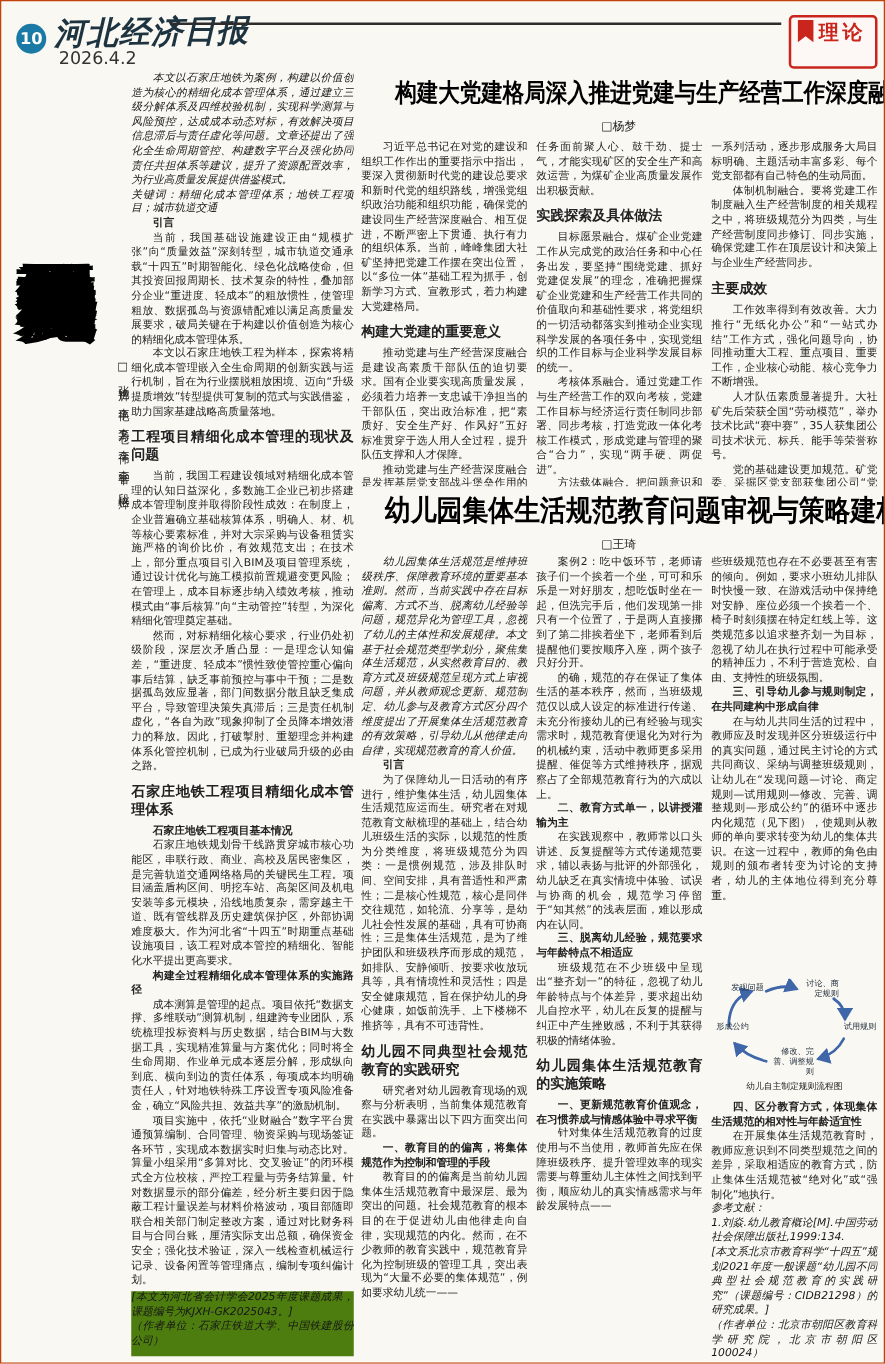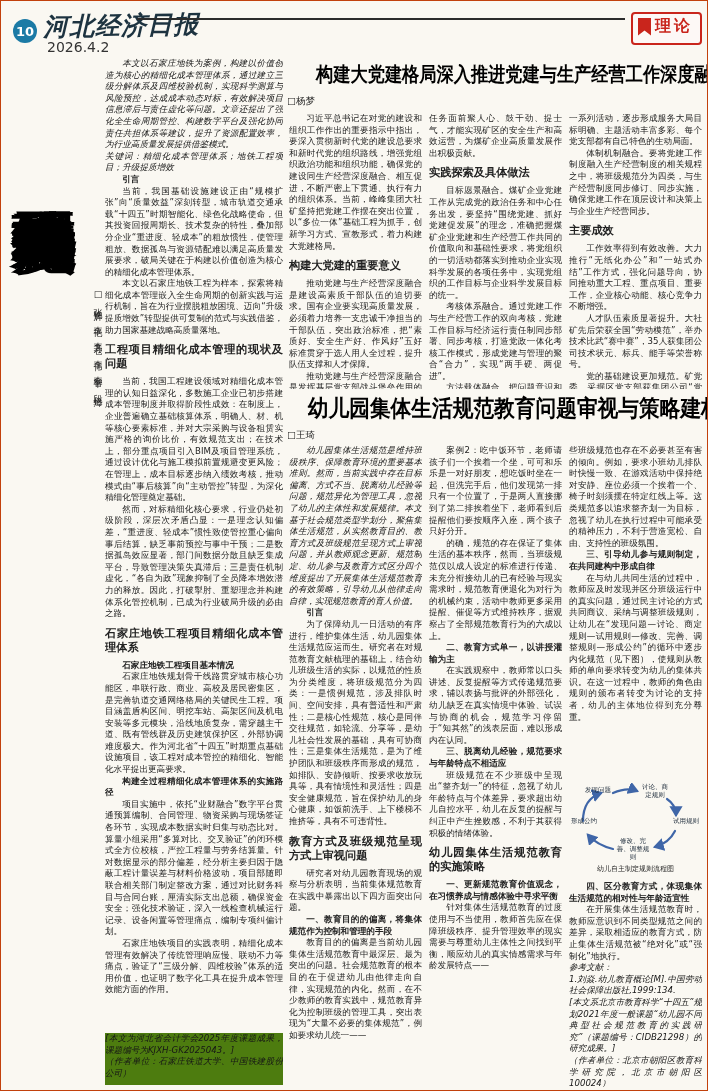--- a/index.html
+++ b/index.html
@@ -7,22 +7,22 @@
   body{font-family:"DejaVu Sans","Liberation Sans",sans-serif;background:#e7e5e0;color:#1c1c1c}
   .page{position:relative;width:708px;height:1091px;background:#faf8f2;border:1px solid #c2410c;overflow:hidden}
 
   
   .pagenum{position:absolute;left:12px;top:18px;width:24px;height:24px;border-radius:50%;
     background:#1b7aa5;color:#fff;font-weight:bold;font-size:13px;display:flex;align-items:center;justify-content:center}
   .masthead{position:absolute;left:42px;top:8px;font-family:"DejaVu Serif","Liberation Serif",serif;
     font-size:25px;font-weight:bold;font-style:italic;color:#1d3340;letter-spacing:1px;transform:rotate(-1deg)}
   .date{position:absolute;left:46px;top:38px;font-size:14px;color:#333}
   .hrule{position:absolute;left:136px;top:17px;width:488px;height:2px;background:#2c2c2c}
-  .section-badge{position:absolute;left:630px;top:11px;display:flex;align-items:center;gap:4px;
-    border:2px solid #c9251c;border-radius:4px;padding:2px 7px 6px 5px;background:#fdf8f6}
+  .section-badge{position:absolute;left:630px;top:11px;display:flex;gap:4px;
+    border:2px solid #c9251c;border-radius:4px;padding:2px 7px 16px 5px;background:#fdf8f6}
   .bookmark{width:13px;height:18px;background:#c9251c;
     clip-path:polygon(0 0,100% 0,100% 100%,50% 72%,0 100%)}
   .section-badge span{color:#c9251c;font-weight:bold;font-size:16px;letter-spacing:3px}
 
   
   .vtitle{position:absolute;left:12px;top:174px;height:908px;writing-mode:vertical-rl;text-orientation:upright;
     font-size:44px;font-weight:900;letter-spacing:1px;color:#000;transform:scaleX(1.45);transform-origin:left center;
     line-height:1}
   .vauthors{position:absolute;left:90px;top:288px;height:190px;writing-mode:vertical-rl;text-orientation:upright;
     font-size:9px;letter-spacing:2px;color:#222}
@@ -33,56 +33,57 @@
   .col p.noind{text-indent:0}
   .col p.kai{font-style:italic;color:#161616}
   .col p.runh{font-weight:bold}
   .col p.h1s{font-weight:bold;font-size:11.2px;line-height:14px;text-indent:0;margin:7px 0 5px}
   .footerblk{background:#4d7c0f}
 
   
   .headline{position:absolute;font-weight:900;color:#000;text-align:center;white-space:nowrap}
   .party-headline{left:286px;top:60px;width:416px;font-size:20px;transform:scaleX(0.86);transform-origin:center}
   .kids-headline{left:286px;top:392px;width:416px;font-size:23px;transform:scaleX(0.9);transform-origin:center}
-  .byline{position:absolute;width:416px;left:286px;font-size:9.5px;color:#222}
+  .byline{position:absolute;width:416px;left:286px;text-align:center;font-size:9.5px;color:#222}
 
   
   .diagram{position:absolute;left:568px;top:782px;width:133px;height:94px}
-  .dnode{position:absolute;font-size:6.5px;line-height:8px;color:#1d2b3a;text-align:center}
+  .dnode{position:absolute;font-size:6.5px;line-height:8px;color:#1d2b3a;text-align:right}
   .dcaption{position:absolute;left:0;top:81px;width:133px;text-align:center;font-size:7px;color:#222}
 </style>
 </head>
 <body>
 
 <div class="page">
 
   <div class="pagenum">10</div>
   <div class="masthead">河北经济日报</div>
   <div class="date">2026.4.2</div>
   <div class="hrule"></div>
   <div class="section-badge">
     <div class="bookmark"></div>
     <span>理论</span>
   </div>
 
   <div class="vtitle">地铁工程项目精细化成本管理体系构建与实施</div>
   <div class="vauthors">□张艳辉 李艳 李乃仓 李伟 李智平 段培烨</div>
   <div class="col" style="left:104px;top:57px;width:178px;height:973px">
       <p class="kai">本文以石家庄地铁为案例，构建以价值创造为核心的精细化成本管理体系，通过建立三级分解体系及四维校验机制，实现科学测算与风险预控，达成成本动态对标，有效解决项目信息滞后与责任虚化等问题。文章还提出了强化全生命周期管控、构建数字平台及强化协同责任共担体系等建议，提升了资源配置效率，为行业高质量发展提供借鉴模式。</p>
-      <p class="kai noind">关键词：精细化成本管理体系；地铁工程项目；升级提质增效</p>
+      <p class="kai noind">关键词：精细化成本管理体系；地铁工程项目；城市轨道交通</p>
       <p class="runh">引言</p>
       <p>当前，我国基础设施建设正由“规模扩张”向“质量效益”深刻转型，城市轨道交通承载“十四五”时期智能化、绿色化战略使命，但其投资回报周期长、技术复杂的特性，叠加部分企业“重进度、轻成本”的粗放惯性，使管理粗放、数据孤岛与资源错配难以满足高质量发展要求，破局关键在于构建以价值创造为核心的精细化成本管理体系。</p>
       <p>本文以石家庄地铁工程为样本，探索将精细化成本管理嵌入全生命周期的创新实践与运行机制，旨在为行业摆脱粗放困境、迈向“升级提质增效”转型提供可复制的范式与实践借鉴，助力国家基建战略高质量落地。</p>
       <p class="h1s">工程项目精细化成本管理的现状及问题</p>
       <p>当前，我国工程建设领域对精细化成本管理的认知日益深化，多数施工企业已初步搭建成本管理制度并取得阶段性成效：在制度上，企业普遍确立基础核算体系，明确人、材、机等核心要素标准，并对大宗采购与设备租赁实施严格的询价比价，有效规范支出；在技术上，部分重点项目引入BIM及项目管理系统，通过设计优化与施工模拟前置规避变更风险；在管理上，成本目标逐步纳入绩效考核，推动模式由“事后核算”向“主动管控”转型，为深化精细化管理奠定基础。</p>
       <p>然而，对标精细化核心要求，行业仍处初级阶段，深层次矛盾凸显：一是理念认知偏差，“重进度、轻成本”惯性致使管控重心偏向事后结算，缺乏事前预控与事中干预；二是数据孤岛效应显著，部门间数据分散且缺乏集成平台，导致管理决策失真滞后；三是责任机制虚化，“各自为政”现象抑制了全员降本增效潜力的释放。因此，打破掣肘、重塑理念并构建体系化管控机制，已成为行业破局升级的必由之路。</p>
       <p class="h1s">石家庄地铁工程项目精细化成本管理体系</p>
       <p class="runh">石家庄地铁工程项目基本情况</p>
       <p>石家庄地铁规划骨干线路贯穿城市核心功能区，串联行政、商业、高校及居民密集区，是完善轨道交通网络格局的关键民生工程。项目涵盖盾构区间、明挖车站、高架区间及机电安装等多元模块，沿线地质复杂，需穿越主干道、既有管线群及历史建筑保护区，外部协调难度极大。作为河北省“十四五”时期重点基础设施项目，该工程对成本管控的精细化、智能化水平提出更高要求。</p>
       <p class="runh">构建全过程精细化成本管理体系的实施路径</p>
+      <p>成本测算是管理的起点。项目依托“数据支撑、多维联动”测算机制，组建跨专业团队，系统梳理投标资料与历史数据，结合BIM与大数据工具，实现精准算量与方案优化；同时将全生命周期、作业单元成本逐层分解，形成纵向到底、横向到边的责任体系，每项成本均明确责任人，针对地铁特殊工序设置专项风险准备金，确立“风险共担、效益共享”的激励机制。</p>
       <p>项目实施中，依托“业财融合”数字平台贯通预算编制、合同管理、物资采购与现场签证各环节，实现成本数据实时归集与动态比对。算量小组采用“多算对比、交叉验证”的闭环模式全方位校核，严控工程量与劳务结算量。针对数据显示的部分偏差，经分析主要归因于隐蔽工程计量误差与材料价格波动，项目部随即联合相关部门制定整改方案，通过对比财务科目与合同台账，厘清实际支出总额，确保资金安全；强化技术验证，深入一线检查机械运行记录、设备闲置等管理痛点，编制专项纠偏计划。</p>
       <p>石家庄地铁项目的实践表明，精细化成本管理有效解决了传统管理响应慢、联动不力等痛点，验证了“三级分解、四维校验”体系的适用价值，也证明了数字化工具在提升成本管理效能方面的作用。</p>
     </div>
   <div class="col footerblk" style="left:104px;top:1032px;width:178px;height:52px">
       <p class="kai noind">[本文为河北省会计学会2025年度课题成果，课题编号为KJXH-GK2025043。]</p>
       <p class="kai noind">（作者单位：石家庄铁道大学、中国铁建股份公司）</p>
     </div>
 
   <div class="headline party-headline">构建大党建格局深入推进党建与生产经营工作深度融合</div>
   <div class="byline" style="top:94px">□杨梦</div>
@@ -107,21 +108,21 @@
       <p>人才队伍素质显著提升。大社矿先后荣获全国“劳动模范”，举办技术比武“赛中赛”，35人获集团公司技术状元、标兵、能手等荣誉称号。</p>
       <p>党的基础建设更加规范。矿党委、采掘区党支部获集团公司“党建工作优胜矿”荣誉称号，深化“六星两化”党支部建设，基层党支部基础建设更加规范。</p>
     </div>
 
   <div class="headline kids-headline">幼儿园集体生活规范教育问题审视与策略建构</div>
   <div class="byline" style="top:428px">□王琦</div>
   <div class="col" style="left:288px;top:444px;width:133px;height:642px">
       <p class="kai">幼儿园集体生活规范是维持班级秩序、保障教育环境的重要基本准则。然而，当前实践中存在目标偏离、方式不当、脱离幼儿经验等问题，规范异化为管理工具，忽视了幼儿的主体性和发展规律。本文基于社会规范类型学划分，聚焦集体生活规范，从实然教育目的、教育方式及班级规范呈现方式上审视问题，并从教师观念更新、规范制定、幼儿参与及教育方式区分四个维度提出了开展集体生活规范教育的有效策略，引导幼儿从他律走向自律，实现规范教育的育人价值。</p>
       <p class="runh">引言</p>
       <p>为了保障幼儿一日活动的有序进行，维护集体生活，幼儿园集体生活规范应运而生。研究者在对规范教育文献梳理的基础上，结合幼儿班级生活的实际，以规范的性质为分类维度，将班级规范分为四类：一是惯例规范，涉及排队时间、空间安排，具有普适性和严肃性；二是核心性规范，核心是同伴交往规范，如轮流、分享等，是幼儿社会性发展的基础，具有可协商性；三是集体生活规范，是为了维护团队和班级秩序而形成的规范，如排队、安静倾听、按要求收放玩具等，具有情境性和灵活性；四是安全健康规范，旨在保护幼儿的身心健康，如饭前洗手、上下楼梯不推挤等，具有不可违背性。</p>
-      <p class="h1s">教育方式及班级规范呈现方式上审视问题</p>
+      <p class="h1s">幼儿园不同典型社会规范教育的实践研究</p>
       <p>研究者对幼儿园教育现场的观察与分析表明，当前集体规范教育在实践中暴露出以下四方面突出问题。</p>
       <p class="runh">一、教育目的的偏离，将集体规范作为控制和管理的手段</p>
       <p>教育目的的偏离是当前幼儿园集体生活规范教育中最深层、最为突出的问题。社会规范教育的根本目的在于促进幼儿由他律走向自律，实现规范的内化。然而，在不少教师的教育实践中，规范教育异化为控制班级的管理工具，突出表现为“大量不必要的集体规范”，例如要求幼儿统一——</p>
     </div>
   <div class="col" style="left:428px;top:444px;width:133px;height:642px">
       <p>案例2：吃中饭环节，老师请孩子们一个挨着一个坐，可可和乐乐是一对好朋友，想吃饭时坐在一起，但洗完手后，他们发现第一排只有一个位置了，于是两人直接挪到了第二排挨着坐下，老师看到后提醒他们要按顺序入座，两个孩子只好分开。</p>
       <p>的确，规范的存在保证了集体生活的基本秩序，然而，当班级规范仅以成人设定的标准进行传递、未充分衔接幼儿的已有经验与现实需求时，规范教育便退化为对行为的机械约束，活动中教师更多采用提醒、催促等方式维持秩序，据观察占了全部规范教育行为的六成以上。</p>
       <p class="runh">二、教育方式单一，以讲授灌输为主</p>
       <p>在实践观察中，教师常以口头讲述、反复提醒等方式传递规范要求，辅以表扬与批评的外部强化，幼儿缺乏在真实情境中体验、试误与协商的机会，规范学习停留于“知其然”的浅表层面，难以形成内在认同。</p>
       <p class="runh">三、脱离幼儿经验，规范要求与年龄特点不相适应</p>

